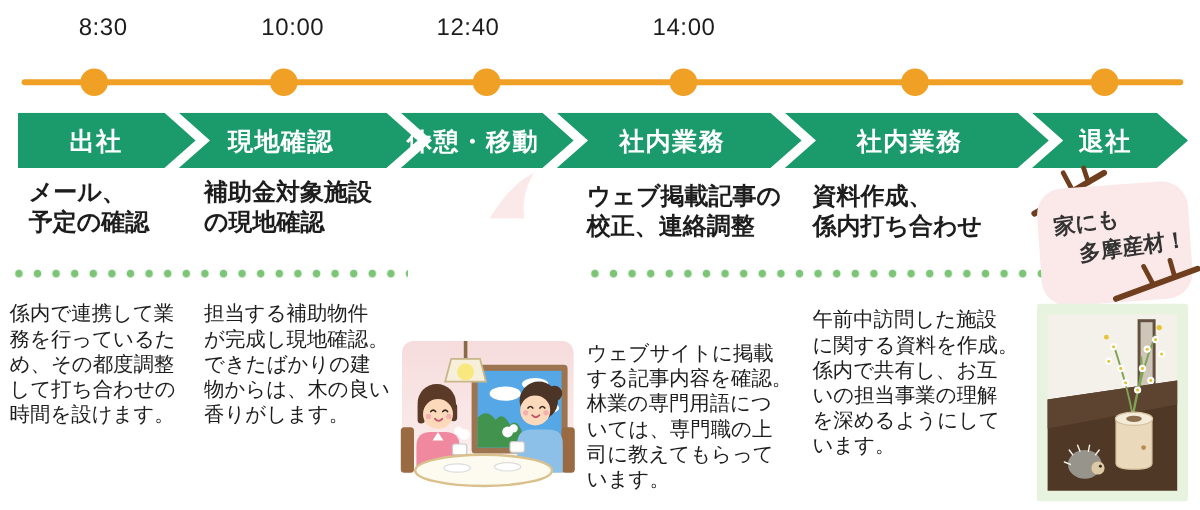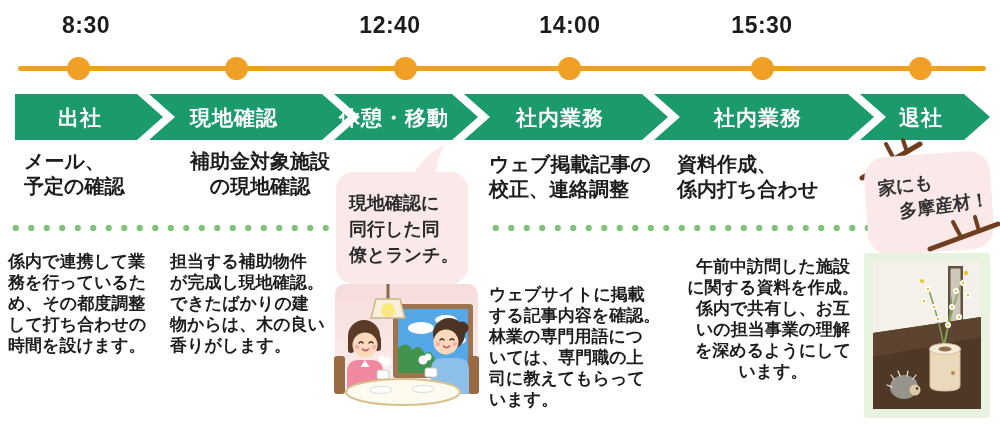--- a/index.html
+++ b/index.html
@@ -3,47 +3,47 @@
 <meta charset="utf-8">
 <style>
   html,body{margin:0;padding:0;background:#fff;}
   .stage{
     position:relative;width:1000px;height:425px;overflow:hidden;background:#fff;
     font-family:"Liberation Sans","DejaVu Sans",sans-serif;color:#1d1d1d;
   }
   
   .time{
     position:absolute;top:12px;transform:translateX(-50%);
-    font-size:23px;font-weight:700;letter-spacing:.5px;color:#1c1c1c;white-space:nowrap;
+    font-size:20px;font-weight:400;letter-spacing:.5px;color:#1c1c1c;white-space:nowrap;
   }
   .tl-line{position:absolute;left:18px;top:66px;width:968px;height:5px;border-radius:3px;background:#f0a125;}
   .tl-dot{position:absolute;top:57px;width:23px;height:23px;border-radius:50%;background:#f0a125;}
   
   .chev{position:absolute;left:0;top:94px;width:1000px;height:46px;}
   .chev polygon{fill:#1b9a6c;}
   .chev text{font-family:"Liberation Sans","DejaVu Sans",sans-serif;font-size:21px;font-weight:700;fill:#fff;letter-spacing:1px;text-anchor:middle;}
   
   .dots{
     position:absolute;top:224px;height:8px;
     background-image:radial-gradient(circle,#7cc577 3px,rgba(0,0,0,0) 3.5px);
     background-size:15.5px 8px;background-repeat:repeat-x;background-position:0 50%;
   }
   .dots-a{left:8px;width:332px;}
   .dots-b{left:488px;width:402px;}
   
   .heading{position:absolute;font-size:20px;line-height:25px;font-weight:800;white-space:pre-line;}
-  .body-text{position:absolute;font-size:17px;line-height:21px;font-weight:700;white-space:pre-line;}
+  .body-text{position:absolute;font-size:17px;line-height:21px;font-weight:400;white-space:pre-line;}
   .h-col1{left:24px;top:149px;width:170px;}
-  .h-col2{left:170px;top:149px;width:180px;text-align:center;}
+  .h-col2{left:170px;top:149px;width:180px;}
   .h-col4{left:489px;top:152px;width:200px;}
   .h-col5{left:677px;top:152px;width:195px;}
   .b-col1{left:8px;top:251px;width:170px;}
   .b-col2{left:170px;top:251px;width:178px;}
   .b-col4{left:489px;top:256px;width:196px;margin-top:28px;}
-  .b-col5{left:677px;top:256px;width:192px;text-align:center;}
+  .b-col5{left:677px;top:256px;width:192px;}
   
   .bubble3{
     position:absolute;left:336px;top:172px;width:132px;height:112px;border-radius:18px;
     background:#fbe9e9;font-size:18px;line-height:26px;font-weight:700;color:#2a2a2a;
     white-space:pre-line;padding:18px 0 0 13px;box-sizing:border-box;
   }
   .bubble3-tail{position:absolute;left:402px;top:142px;}
   
   .bubble6{
     position:absolute;left:866px;top:154px;width:126px;height:98px;border-radius:22px;
@@ -61,23 +61,23 @@
   .branch2{position:absolute;left:926px;top:214px;}
   .illus{position:absolute;left:333px;top:284px;}
   .photo{position:absolute;left:864px;top:253px;}
 </style>
 </head>
 <body>
 
 <div class="stage">
 
   <span class="time" style="left:86px">8:30</span>
+  <span class="time" style="left:244px">10:00</span>
   <span class="time" style="left:390px">12:40</span>
   <span class="time" style="left:570px">14:00</span>
-  <span class="time" style="left:762px">15:30</span>
 
   <div class="tl-line"></div>
   <div class="tl-dot" style="left:67px"></div>
   <div class="tl-dot" style="left:225px"></div>
   <div class="tl-dot" style="left:394px"></div>
   <div class="tl-dot" style="left:558px"></div>
   <div class="tl-dot" style="left:751px"></div>
   <div class="tl-dot" style="left:909px"></div>
 
   <svg class="chev" viewBox="0 0 1000 46">
@@ -126,23 +126,20 @@
   <div class="body-text b-col5">午前中訪問した施設
 に関する資料を作成。
 係内で共有し、お互
 いの担当事業の理解
 を深めるようにして
 います。</div>
 
   <svg class="bubble3-tail" width="50" height="42">
     <path d="M6,40 C16,24 27,10 43,2 C36,14 33,26 35,40 Z" fill="#fbe9e9"></path>
   </svg>
-  <div class="bubble3">現地確認に
-同行した同
-僚とランチ。</div>
 
   <svg class="illus" width="147" height="138" viewBox="0 0 147 138">
     <defs>
       <linearGradient id="wallg" x1="0" y1="0" x2="0" y2="1">
         <stop offset="0" stop-color="#f6dcdc"></stop>
         <stop offset="0.7" stop-color="#fae9e9"></stop>
         <stop offset="1" stop-color="#fdf8f8"></stop>
       </linearGradient>
     </defs>
     <rect x="2" y="0" width="143" height="110" rx="10" fill="url(#wallg)"></rect>

